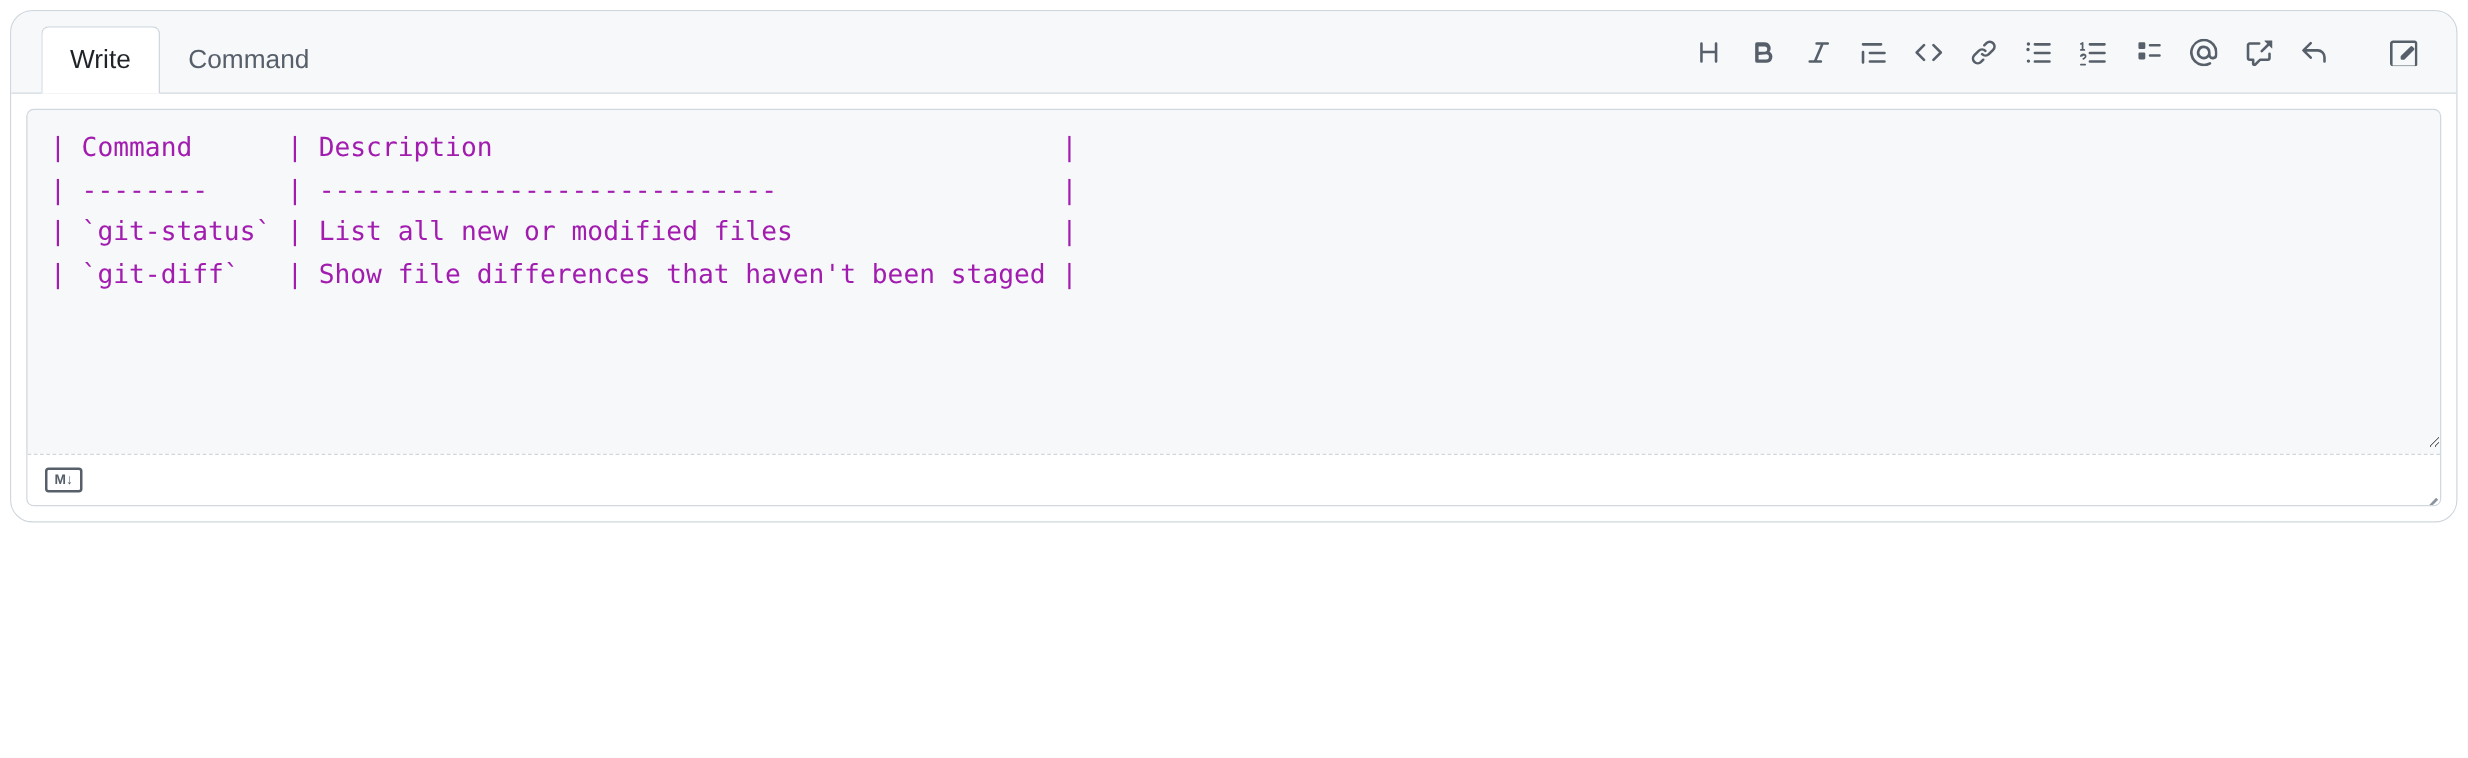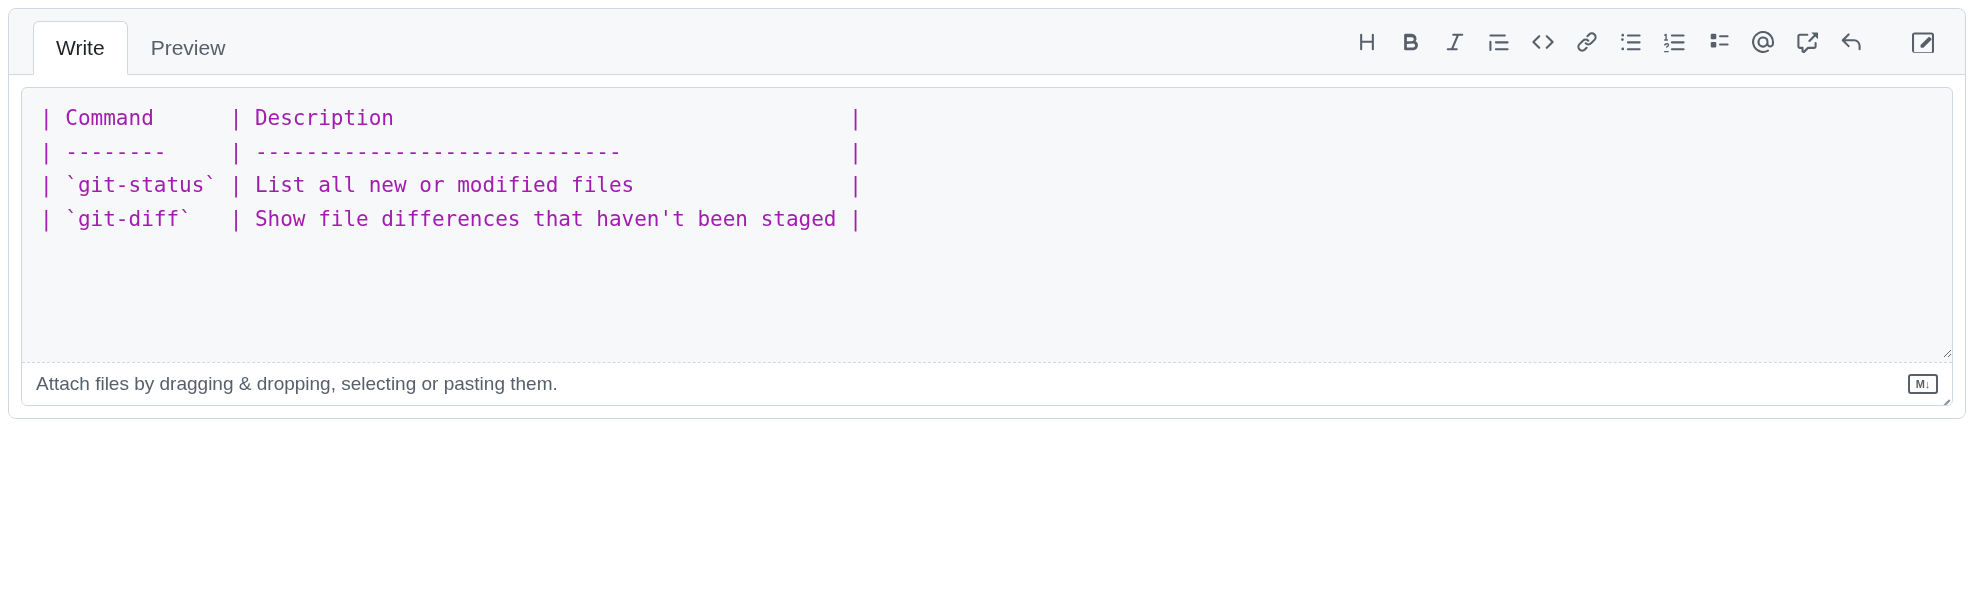--- a/index.html
+++ b/index.html
@@ -7,21 +7,21 @@
       margin: 0;
       padding: 0;
     }
     body {
       font-family: -apple-system, BlinkMacSystemFont, "Segoe UI", Helvetica, Arial, sans-serif;
       background: #ffffff;
       padding: 8px;
     }
     .comment-box {
       border: 1px solid #d0d7de;
-      border-radius: 8px;
+      border-radius: 18px;
       background: #f6f8fa;
       overflow: hidden;
     }
     .header {
       display: flex;
       align-items: center;
       justify-content: space-between;
       padding: 0 12px;
       background: #f6f8fa;
     }
@@ -162,21 +162,21 @@
       transform-origin: right bottom;
     }
   </style>
 </head>
 <body>
 
 <div class="comment-box">
   <div class="header">
     <div class="tabs">
       <div class="tab active">Write</div>
-      <div class="tab">Preview</div>
+      <div class="tab">Command</div>
     </div>
     <div class="toolbar">
       <button class="toolbar-btn">
         <svg viewBox="0 0 16 16">
             <path d="M3.75 2a.75.75 0 0 1 .75.75V7h7V2.75a.75.75 0 0 1 1.5 0v10.5a.75.75 0 0 1-1.5 0V8.5h-7v4.75a.75.75 0 0 1-1.5 0V2.75A.75.75 0 0 1 3.75 2Z"></path>
           </svg>
       </button>
       <button class="toolbar-btn">
         <svg viewBox="0 0 16 16">
             <path d="M4 2h4.5a3.5 3.5 0 0 1 2.852 5.53A3.5 3.5 0 0 1 9.5 14H4a1 1 0 0 1-1-1V3a1 1 0 0 1 1-1Zm1 5.5h3.5a1.5 1.5 0 0 0 0-3H5Zm0 2V12h4.5a1.5 1.5 0 0 0 0-3Z"></path>
@@ -242,18 +242,17 @@
   </div>
 
   <div class="content-area">
     <div class="textarea-wrap">
       <textarea class="editor" style="">| Command      | Description                                    |
 | --------     | -----------------------------                  |
 | `git-status` | List all new or modified files                 |
 | `git-diff`   | Show file differences that haven't been staged |</textarea>
       <div class="resize-handle"></div>
       <div class="attach-bar">
-        <span class="hint">Attach files by dragging &amp; dropping, selecting or pasting them.</span>
         <span class="md-badge">M↓</span>
       </div>
     </div>
   </div>
 </div>
 
 </body></html>

